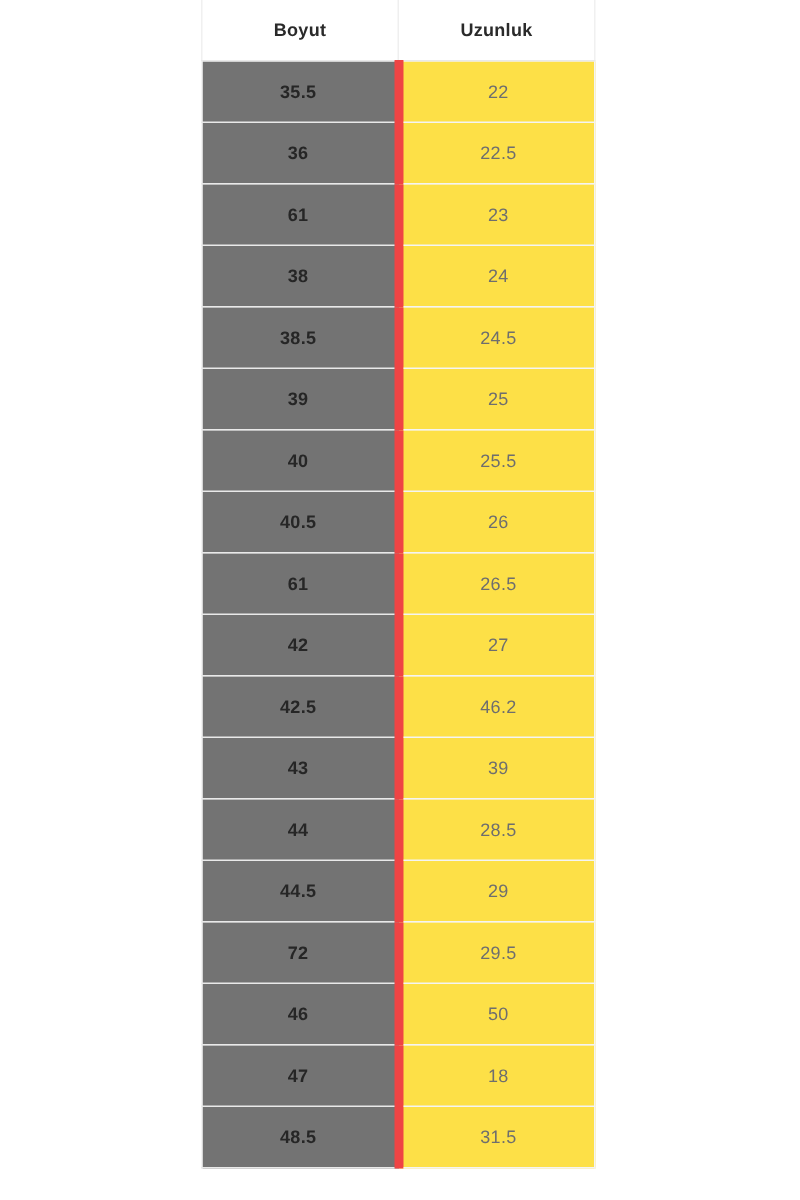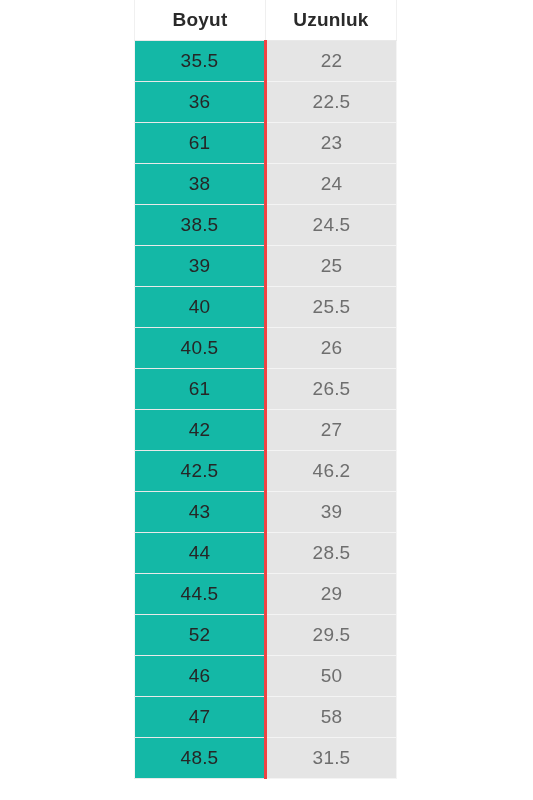--- a/index.html
+++ b/index.html
@@ -37,21 +37,21 @@
   #size-table col.col-length { width: 131px; }
 
   #size-table th,
   #size-table td {
     height: 40px;
     box-sizing: border-box;
     padding: 0 6px;
     text-align: center;
     vertical-align: middle;
     border-bottom: 1px solid #e9e9e9;
-    font-size: 19px;
+    font-size: 12px;
     line-height: 40px;
     white-space: nowrap;
   }
 
   
   #size-table thead th {
     background: #ffffff;
     color: #2a2a2a;
     font-weight: bold;
     letter-spacing: 0.2px;
@@ -60,30 +60,30 @@
   #size-table thead th.th-size {
     border-right: 1px solid #efefef;
   }
   #size-table thead th.th-length {
     border-left: 1px solid #efefef;
     margin-top: 28px;
   }
 
   
   #size-table tbody td.cell-size {
-    background: #14b8a6;
+    background: #737373;
     color: #262626;
-    font-weight: normal;
+    font-weight: bold;
     letter-spacing: 0.2px;
-    border-right: 3px solid #ef4444;
+    border-right: 6px solid #ef4444;
   }
 
   
   #size-table tbody td.cell-length {
-    background: #e5e5e5;
+    background: #fde047;
     color: #6e6e6e;
     font-weight: normal;
     letter-spacing: 0.2px;
     border-bottom: 1px solid #f4f4f4;
   }
 
   
   #size-table tbody tr td.cell-size  { border-left: 1px solid #f4f4f4; }
   #size-table tbody tr td.cell-length{ border-right: 1px solid #f4f4f4; }
   #size-table thead tr th.th-size    { border-left: 1px solid #f0f0f0; }
@@ -159,30 +159,30 @@
         </tr>
         <tr>
           <td class="cell-size">44</td>
           <td class="cell-length">28.5</td>
         </tr>
         <tr>
           <td class="cell-size">44.5</td>
           <td class="cell-length">29</td>
         </tr>
         <tr>
-          <td class="cell-size">52</td>
+          <td class="cell-size">72</td>
           <td class="cell-length">29.5</td>
         </tr>
         <tr>
           <td class="cell-size">46</td>
           <td class="cell-length">50</td>
         </tr>
         <tr>
           <td class="cell-size">47</td>
-          <td class="cell-length">58</td>
+          <td class="cell-length">18</td>
         </tr>
         <tr>
           <td class="cell-size">48.5</td>
           <td class="cell-length">31.5</td>
         </tr>
       </tbody>
   </table>
 
 </div>
 

